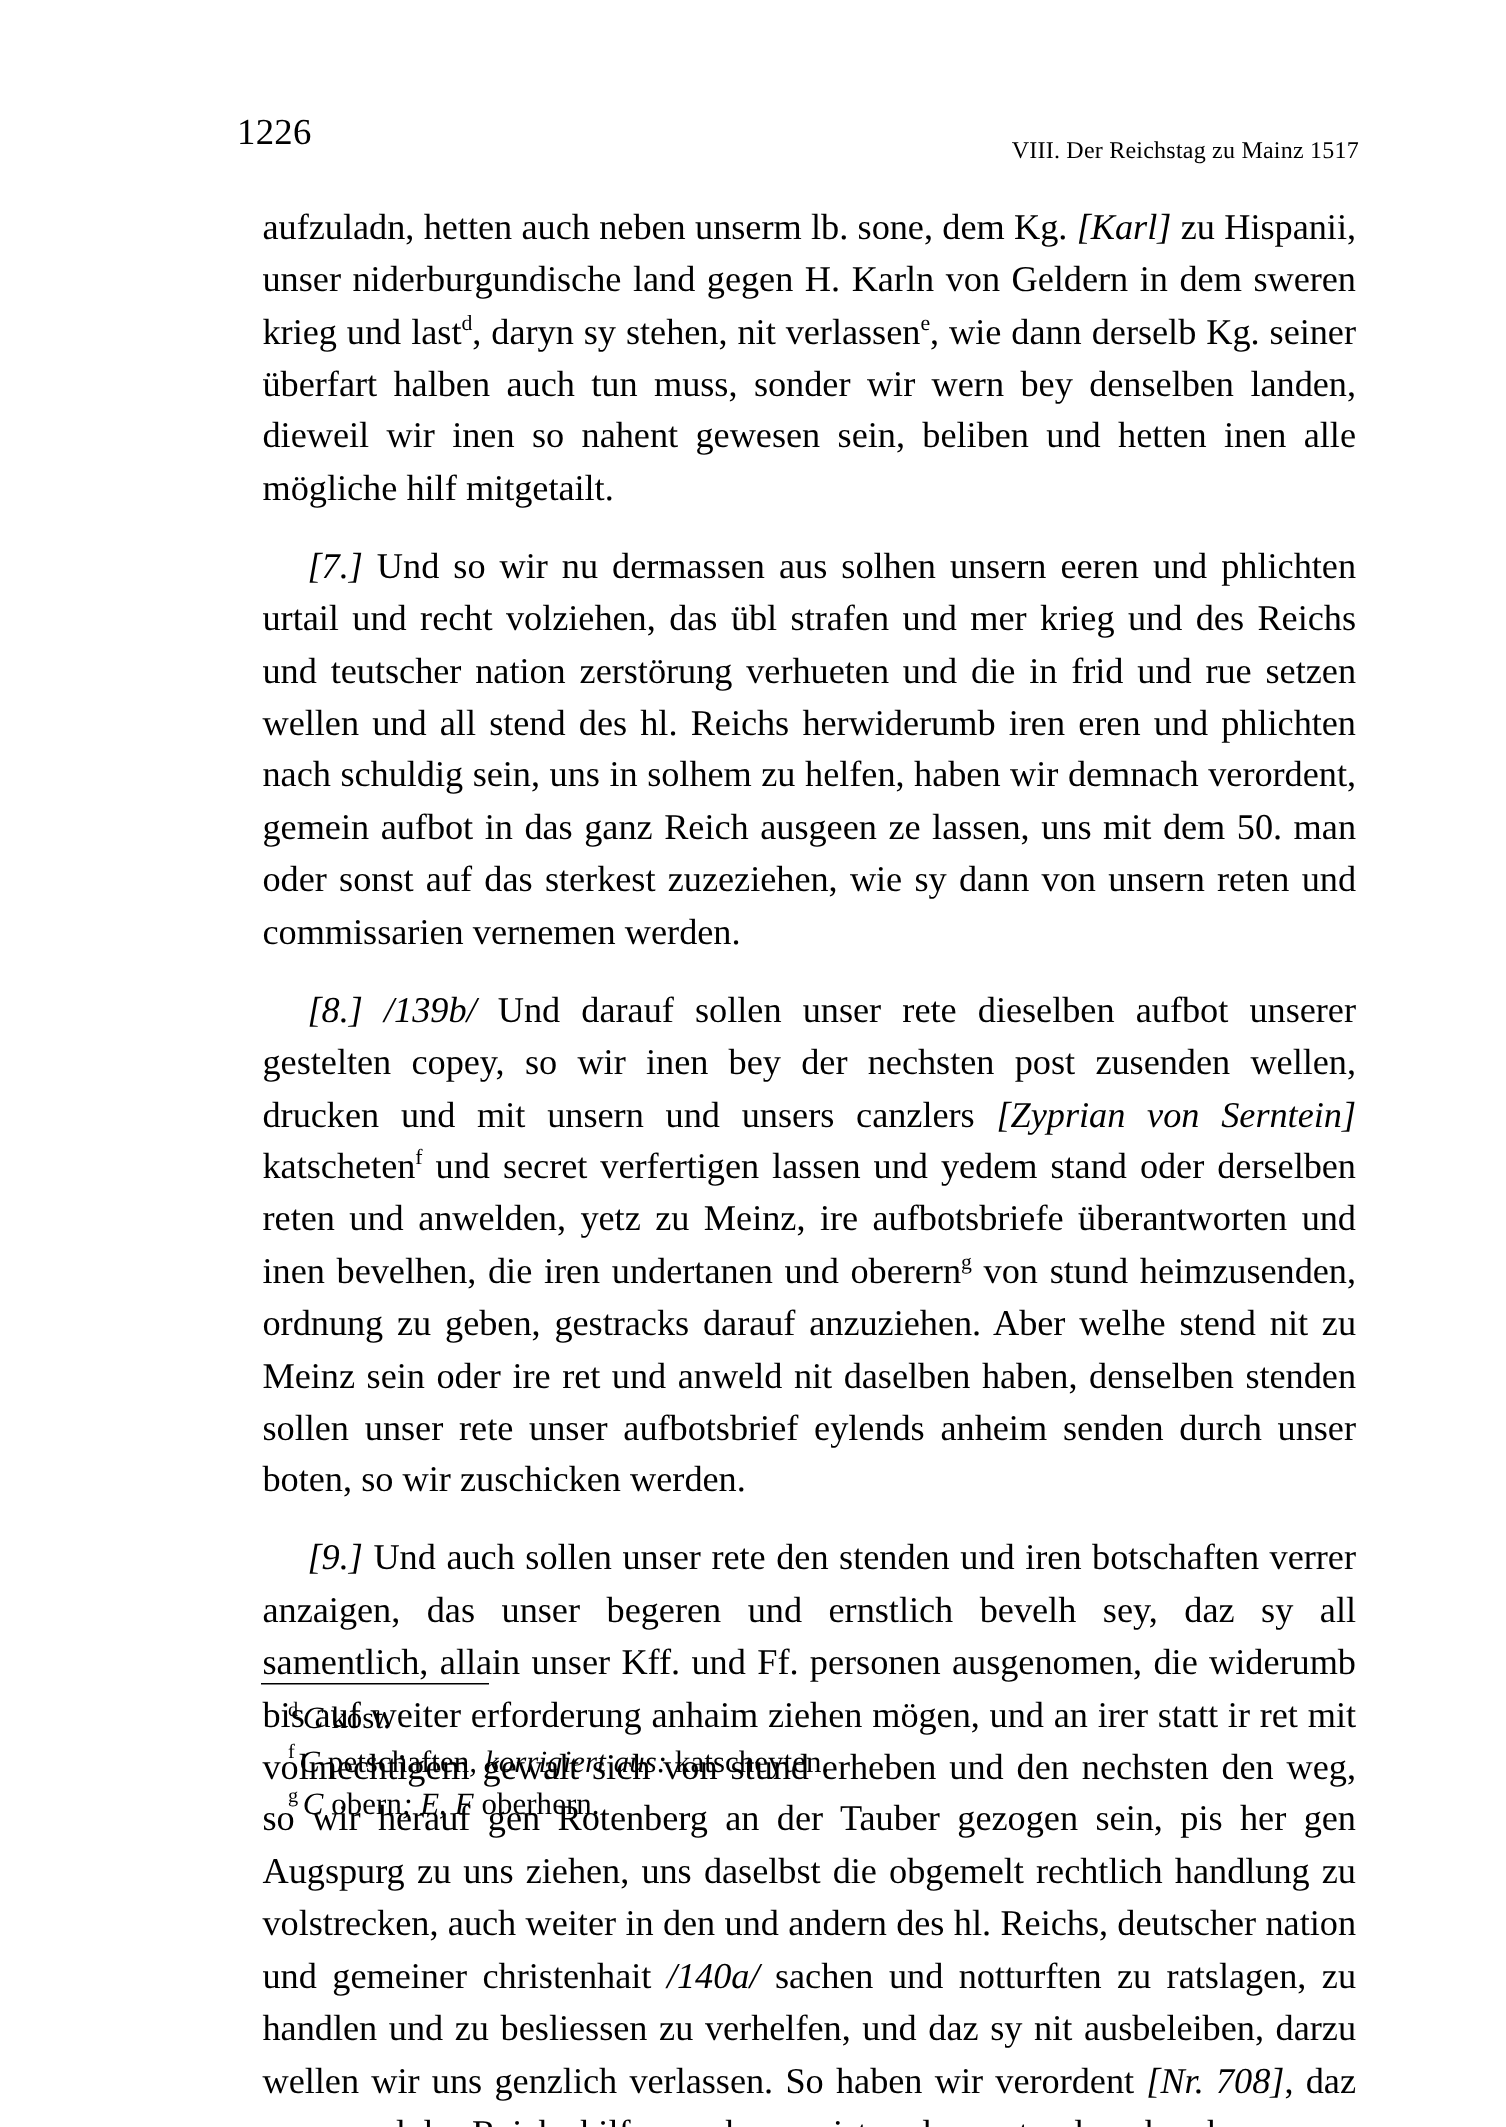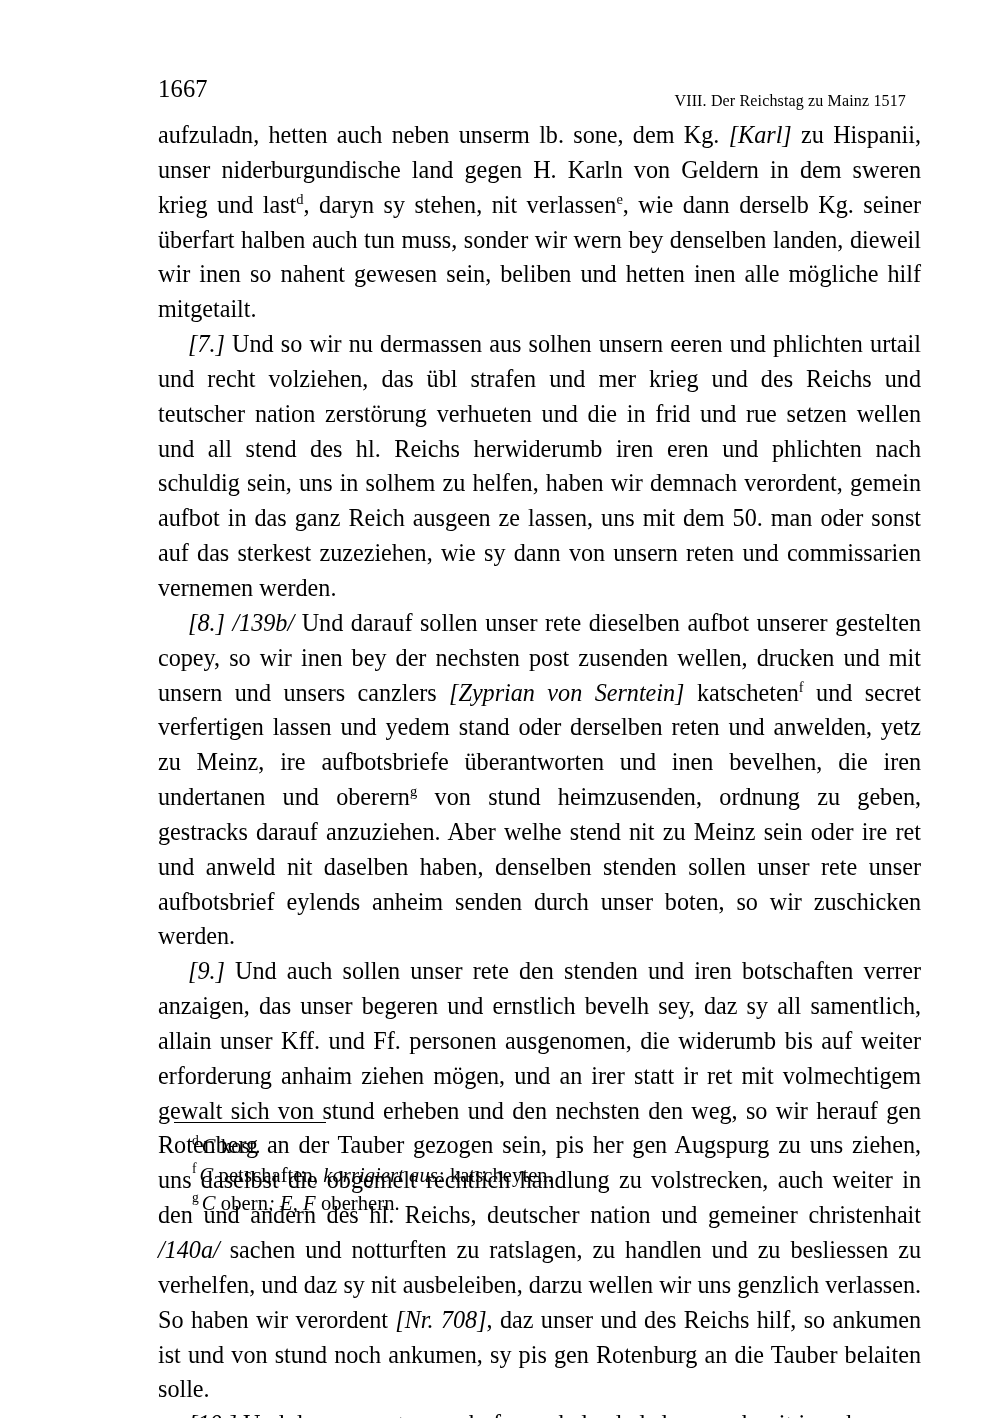--- a/index.html
+++ b/index.html
@@ -47,21 +47,21 @@
   }
 
   
   .textblock {
     position: absolute;
     left: 158px;
     top: 118px;
     width: 763px;
   }
   .para {
-    margin: 0;
+    margin: 17px;
     font-size: 24.2px;
     line-height: 34.85px;
     text-align: justify;
     text-justify: inter-word;
     hyphens: none;
     letter-spacing: -0.02px;
     word-spacing: 0.1px;
   }
   .para.indent {
     text-indent: 30px;
@@ -106,21 +106,21 @@
   .footnote .it {
     font-style: italic;
   }
 </style>
 </head>
 <body>
 
 <div class="page">
 
   <div class="running-head">
-    <div class="folio-number">1667</div>
+    <div class="folio-number">1226</div>
     <div class="head-title">VIII. Der Reichstag zu Mainz 1517</div>
   </div>
 
   <div class="textblock">
       <p class="para">aufzuladn, hetten auch neben unserm lb. sone, dem Kg. <span class="it">[Karl]</span> zu Hispanii, unser niderburgundische land gegen H. Karln von Geldern in dem sweren krieg und last<sup>d</sup>, daryn sy stehen, nit verlassen<sup>e</sup>, wie dann derselb Kg. seiner überfart halben auch tun muss, sonder wir wern bey denselben landen, dieweil wir inen so nahent gewesen sein, beliben und hetten inen alle mögliche hilf mitgetailt.</p>
       <p class="para indent"><span class="it">[7.]</span> Und so wir nu dermassen aus solhen unsern eeren und phlichten urtail und recht volziehen, das übl strafen und mer krieg und des Reichs und teutscher nation zerstörung verhueten und die in frid und rue setzen wellen und all stend des hl. Reichs herwiderumb iren eren und phlichten nach schuldig sein, uns in solhem zu helfen, haben wir demnach verordent, gemein aufbot in das ganz Reich ausgeen ze lassen, uns mit dem 50. man oder sonst auf das sterkest zuzeziehen, wie sy dann von unsern reten und commissarien vernemen werden.</p>
       <p class="para indent"><span class="it">[8.] /139b/</span> Und darauf sollen unser rete dieselben aufbot unserer gestelten copey, so wir inen bey der nechsten post zusenden wellen, drucken und mit unsern und unsers canzlers <span class="it">[Zyprian von Serntein]</span> katscheten<sup>f</sup> und secret verfertigen lassen und yedem stand oder derselben reten und anwelden, yetz zu Meinz, ire aufbotsbriefe überantworten und inen bevelhen, die iren undertanen und oberern<sup>g</sup> von stund heimzusenden, ordnung zu geben, gestracks darauf anzuziehen. Aber welhe stend nit zu Meinz sein oder ire ret und anweld nit daselben haben, denselben stenden sollen unser rete unser aufbotsbrief eylends anheim senden durch unser boten, so wir zuschicken werden.</p>
       <p class="para indent"><span class="it">[9.]</span> Und auch sollen unser rete den stenden und iren botschaften verrer anzaigen, das unser begeren und ernstlich bevelh sey, daz sy all samentlich, allain unser Kff. und Ff. personen ausgenomen, die widerumb bis auf weiter erforderung anhaim ziehen mögen, und an irer statt ir ret mit volmechtigem gewalt sich von stund erheben und den nechsten den weg, so wir herauf gen Rotenberg an der Tauber gezogen sein, pis her gen Augspurg zu uns ziehen, uns daselbst die obgemelt rechtlich handlung zu volstrecken, auch weiter in den und andern des hl. Reichs, deutscher nation und gemeiner christenhait <span class="it">/140a/</span> sachen und notturften zu ratslagen, zu handlen und zu besliessen zu verhelfen, und daz sy nit ausbeleiben, darzu wellen wir uns genzlich verlassen. So haben wir verordent <span class="it">[Nr. 708]</span>, daz unser und des Reichs hilf, so ankumen ist und von stund noch ankumen, sy pis gen Rotenburg an die Tauber belaiten solle.</p>
       <p class="para indent"><span class="it">[10.]</span> Und der genannt unser hofmarschal sol alsdann auch mit inen kumen.</p>
     </div>

